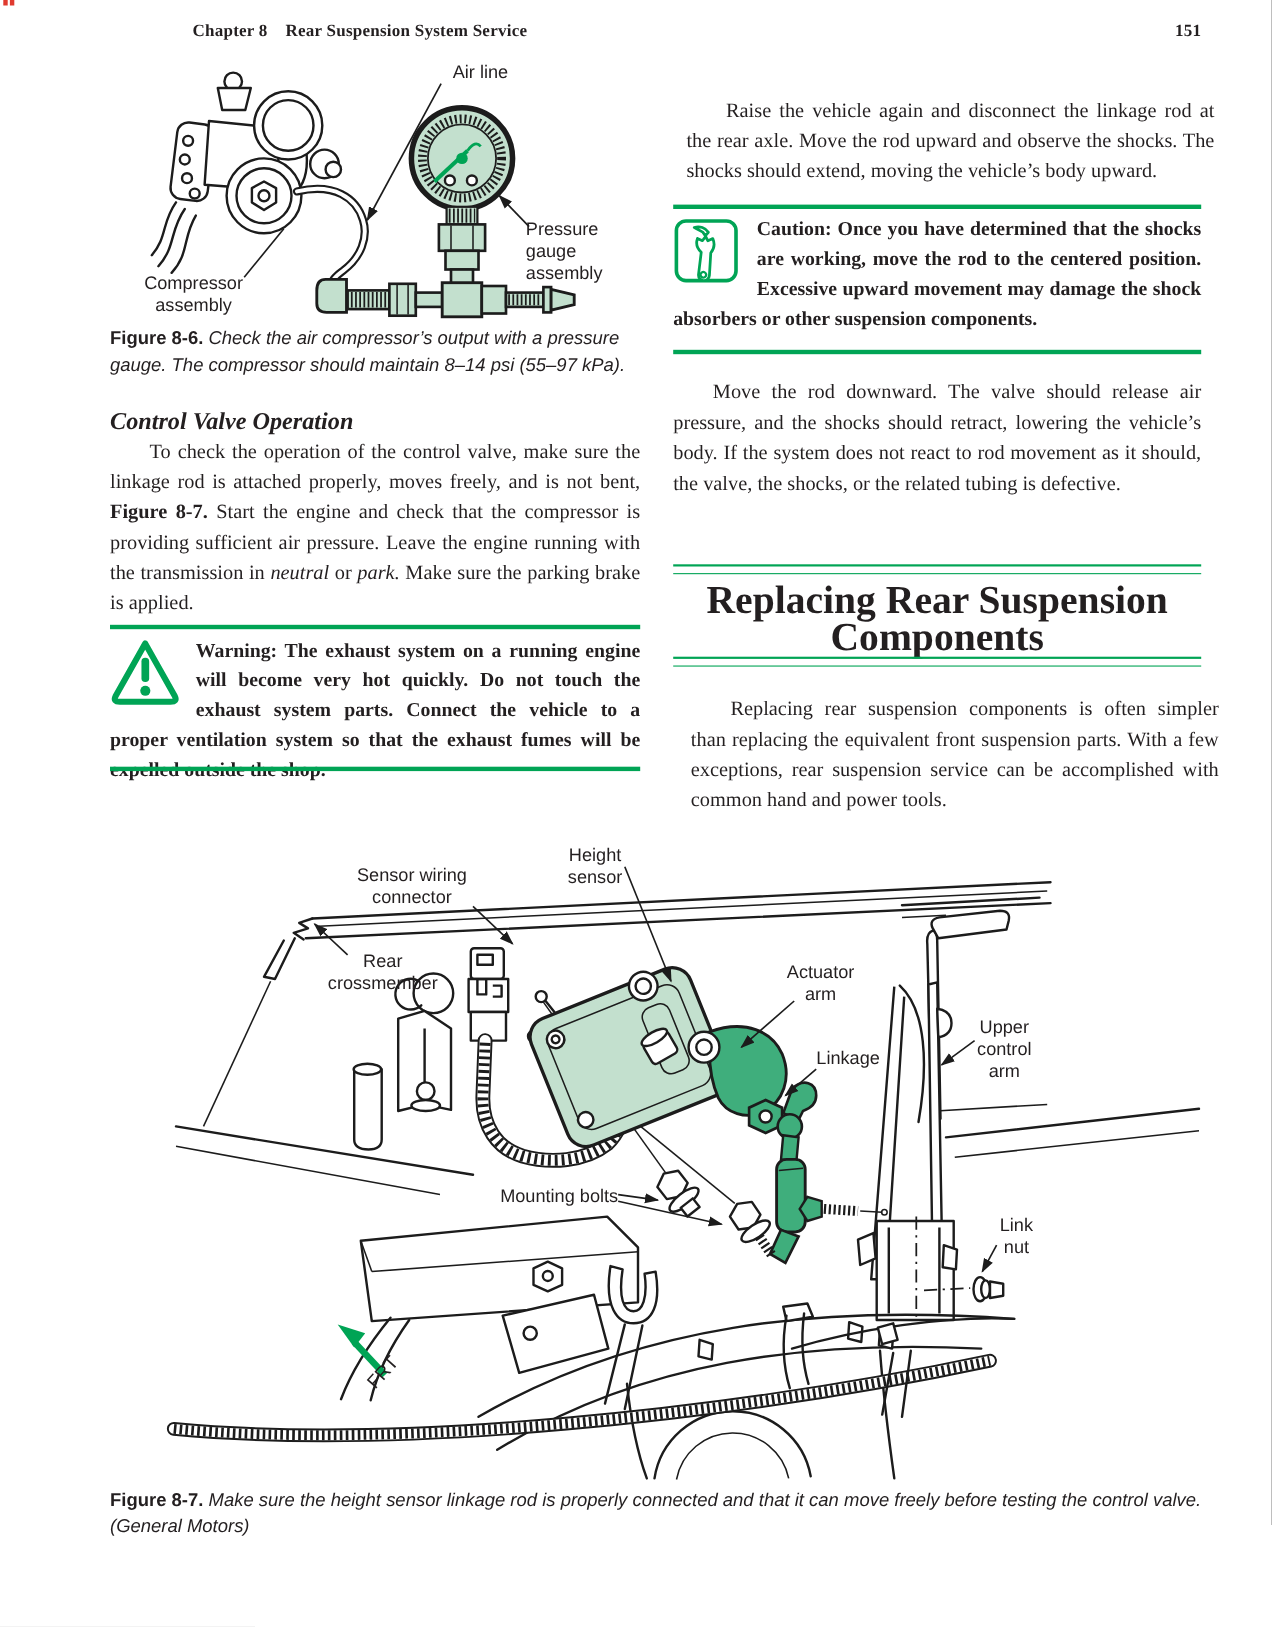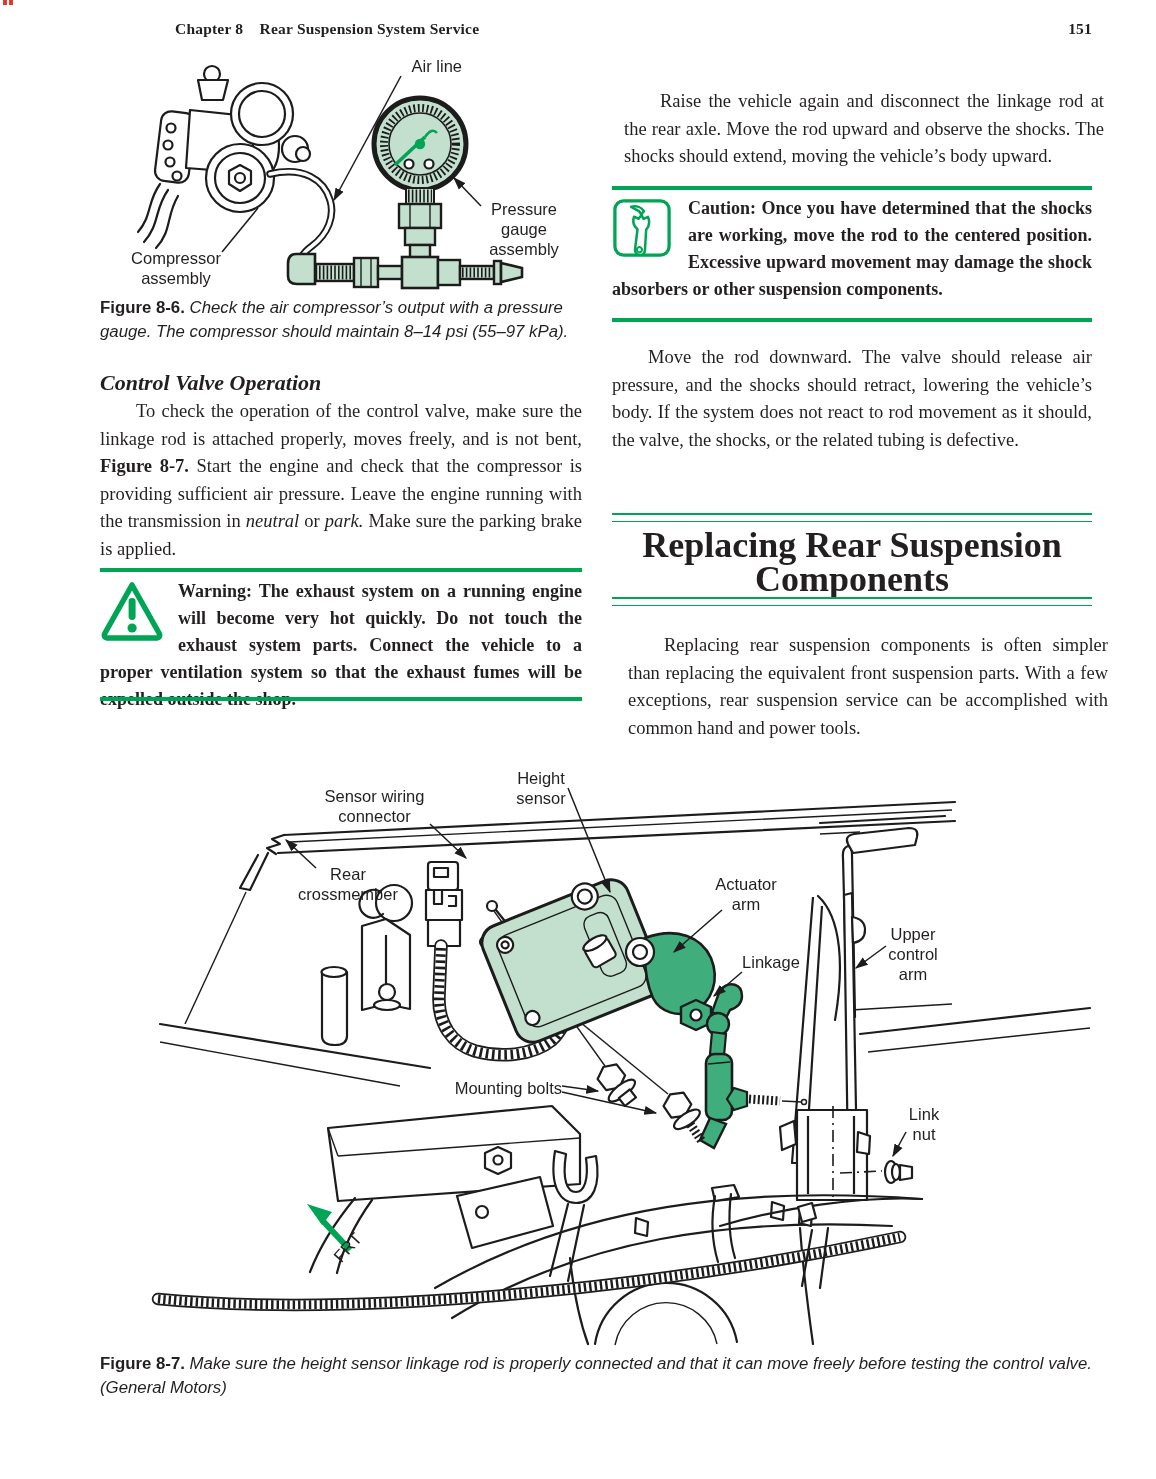--- a/index.html
+++ b/index.html
@@ -18,21 +18,21 @@
              font-size:18px;line-height:27px;text-align:justify;}
   .rule{height:3.5px;background:var(--accent);}
   .dbl{height:6px;border-top:2.5px solid var(--accent);border-bottom:1.5px solid var(--accent);}
   .h-italic{font-size:22px;font-weight:bold;font-style:italic;}
   .h-big{font-size:36px;line-height:34px;font-weight:bold;text-align:center;}
   .cap{font-family:"Liberation Sans",sans-serif;font-style:italic;
        font-size:16.8px;line-height:23.5px;}
   .cap b{font-style:normal;text-align:right;}
   .figlab{font-family:"Liberation Sans",sans-serif;font-size:16.5px;line-height:20px;
           text-align:center;white-space:pre-line;}
-  .figlab.r{text-align:center;}
+  .figlab.r{text-align:left;}
   .warn-icon{float:left;width:64px;height:64px;margin:2px 14px 4px 0;}
   .caut-icon{float:left;width:60px;height:60px;margin:3px 16px 6px 0;}
   svg{display:block;}
   .ln{stroke:#1c1c1c;stroke-width:2.2;fill:none;stroke-linecap:round;stroke-linejoin:round;}
   .lnf{stroke:#1c1c1c;stroke-width:2.2;fill:#fff;stroke-linejoin:round;}
   .thin{stroke:#1c1c1c;stroke-width:1.4;fill:none;}
   .ldr{stroke:#1c1c1c;stroke-width:1.5;fill:none;}
   .mintf{fill:var(--mint);stroke:#1c1c1c;}
   .partf{fill:var(--part);stroke:#1c1c1c;}
   .accf{fill:var(--accent);}

